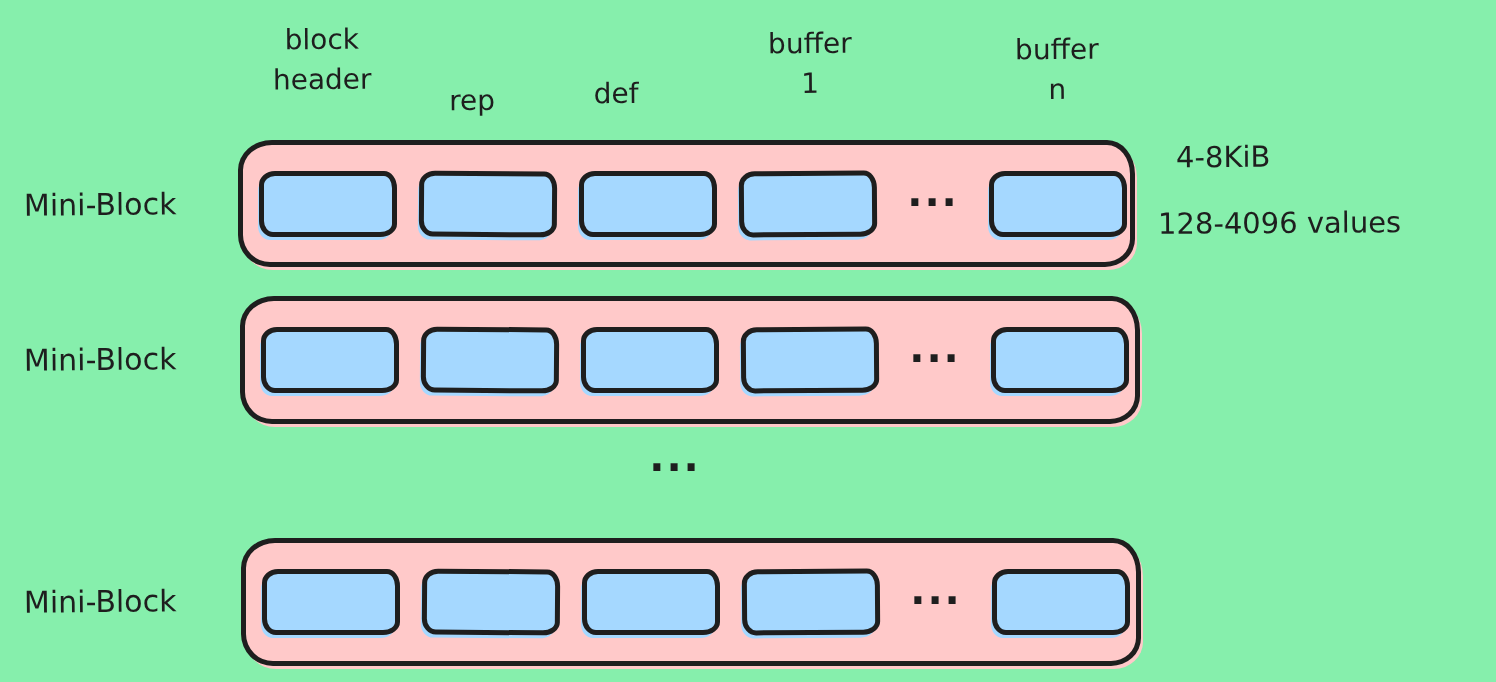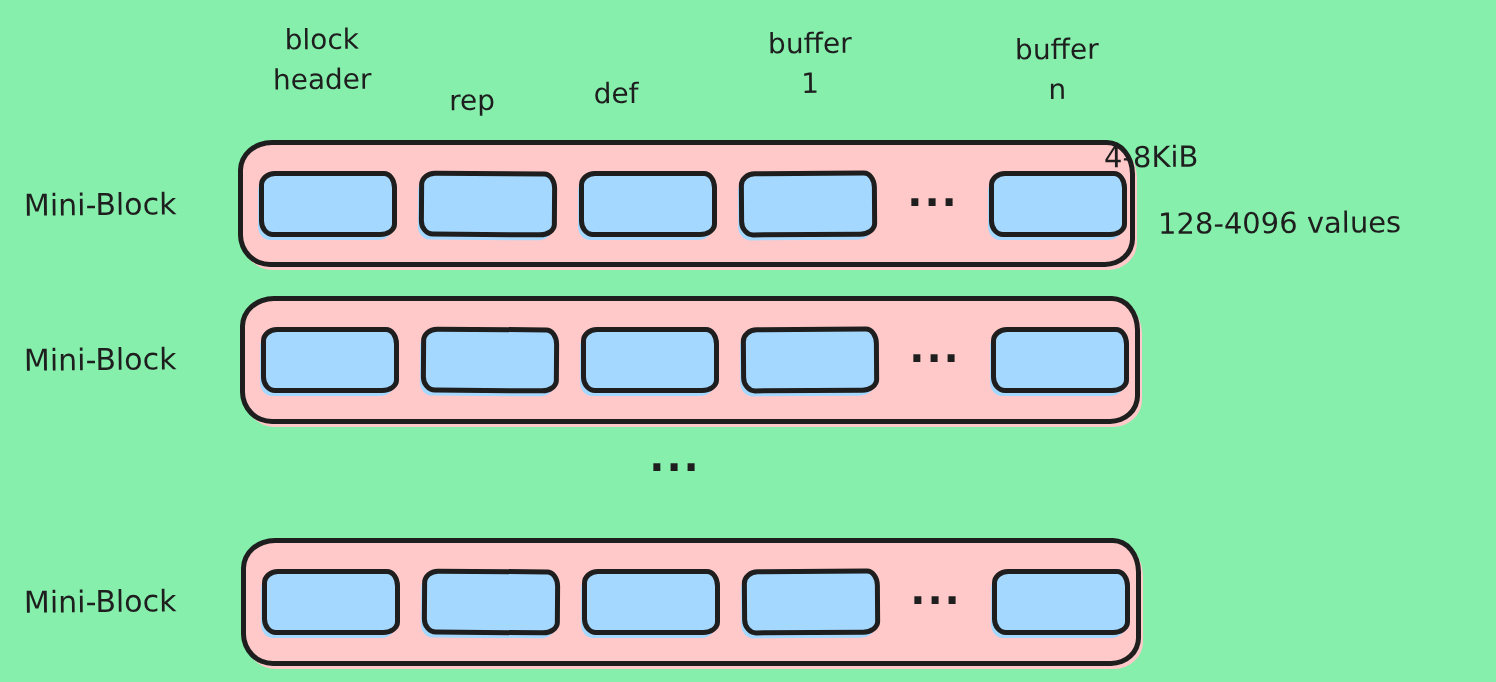--- a/index.html
+++ b/index.html
@@ -116,21 +116,21 @@
   <div class="row-label" style="left:24px; top:186px;">Mini-Block</div>
   <div class="mini-block" style="left:238px; top:140px; width:897px; height:127px;">
     <div class="buffer-box"></div>
     <div class="buffer-box"></div>
     <div class="buffer-box"></div>
     <div class="buffer-box"></div>
     <div class="dots">...</div>
     <div class="buffer-box"></div>
   </div>
 
-  <div class="annotation" style="left:1104px; top:140px;">4-8KiB</div>
+  <div class="annotation" style="left:1176px; top:140px;">4-8KiB</div>
   <div class="annotation" style="left:1158px; top:206px;">128-4096 values</div>
 
   <div class="row-label" style="left:24px; top:341px;">Mini-Block</div>
   <div class="mini-block" style="left:240px; top:296px; width:900px; height:128px;">
     <div class="buffer-box"></div>
     <div class="buffer-box"></div>
     <div class="buffer-box"></div>
     <div class="buffer-box"></div>
     <div class="dots">...</div>
     <div class="buffer-box"></div>

